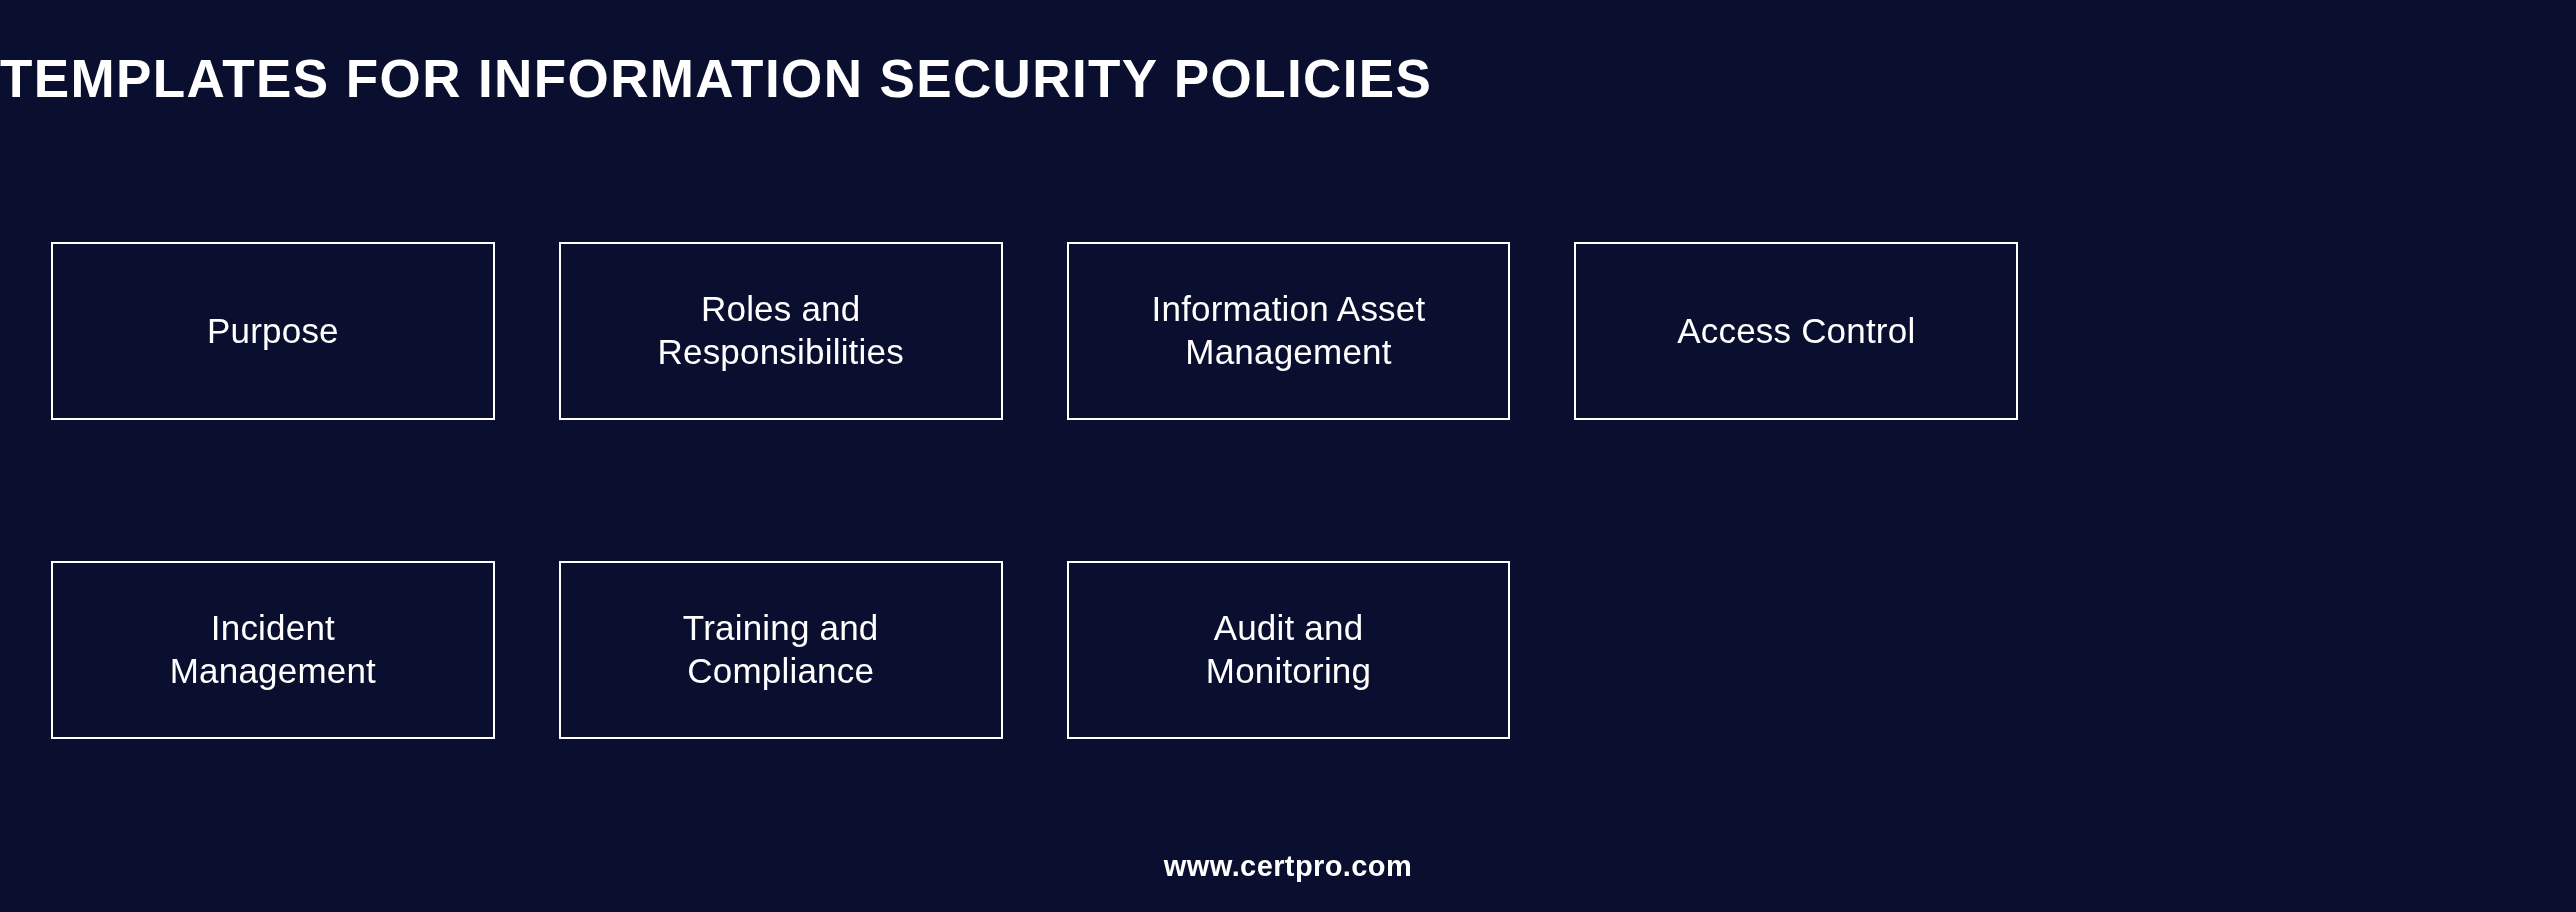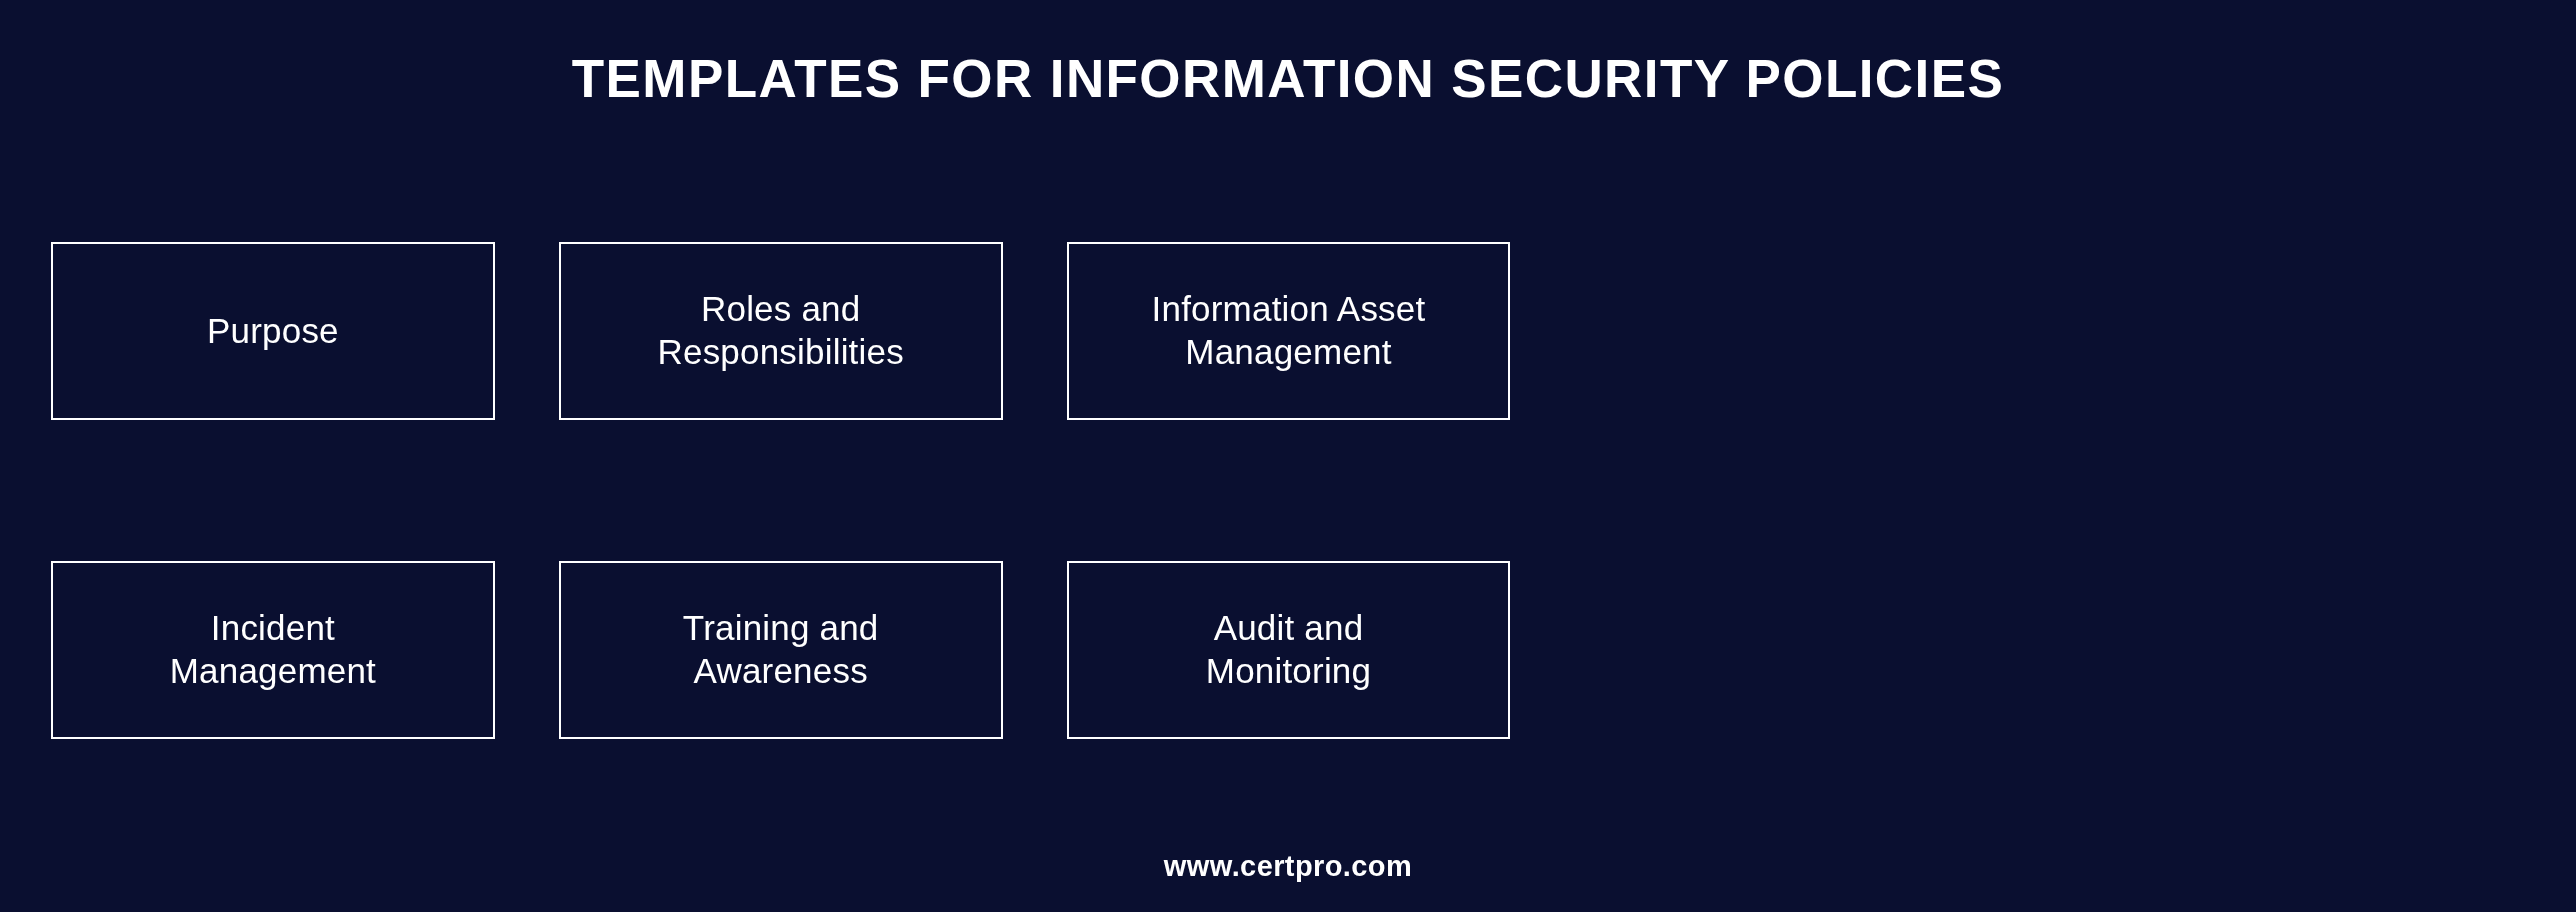--- a/index.html
+++ b/index.html
@@ -13,21 +13,21 @@
     font-family: "Liberation Sans", sans-serif;
   }
   #poster {
     position: relative;
     width: 2576px;
     height: 913px;
     background: #0a0f30;
     box-sizing: border-box;
     display: flex;
     flex-direction: column;
-    align-items: center;
+    align-items: flex-start;
   }
   #poster-title {
     margin-top: 50px;
     font-size: 53px;
     font-weight: 700;
     letter-spacing: 1.4px;
     color: #ffffff;
     text-align: center;
     line-height: 1.1;
     white-space: nowrap;
@@ -87,30 +87,33 @@
       <span class="tile-label">Purpose</span>
     </div>
     <div class="tile">
       <span class="tile-label">Roles and
 Responsibilities</span>
     </div>
     <div class="tile">
       <span class="tile-label">Information Asset
 Management</span>
     </div>
+    <div class="tile">
+      <span class="tile-label">Access Control</span>
+    </div>
   </div>
 
   <div class="grid" id="row-2">
     <div class="tile">
       <span class="tile-label">Incident
 Management</span>
     </div>
     <div class="tile">
       <span class="tile-label">Training and
-Awareness</span>
+Compliance</span>
     </div>
     <div class="tile">
       <span class="tile-label">Audit and
 Monitoring</span>
     </div>
   </div>
 
   <div id="footer-url">www.certpro.com</div>
 
 </div>

